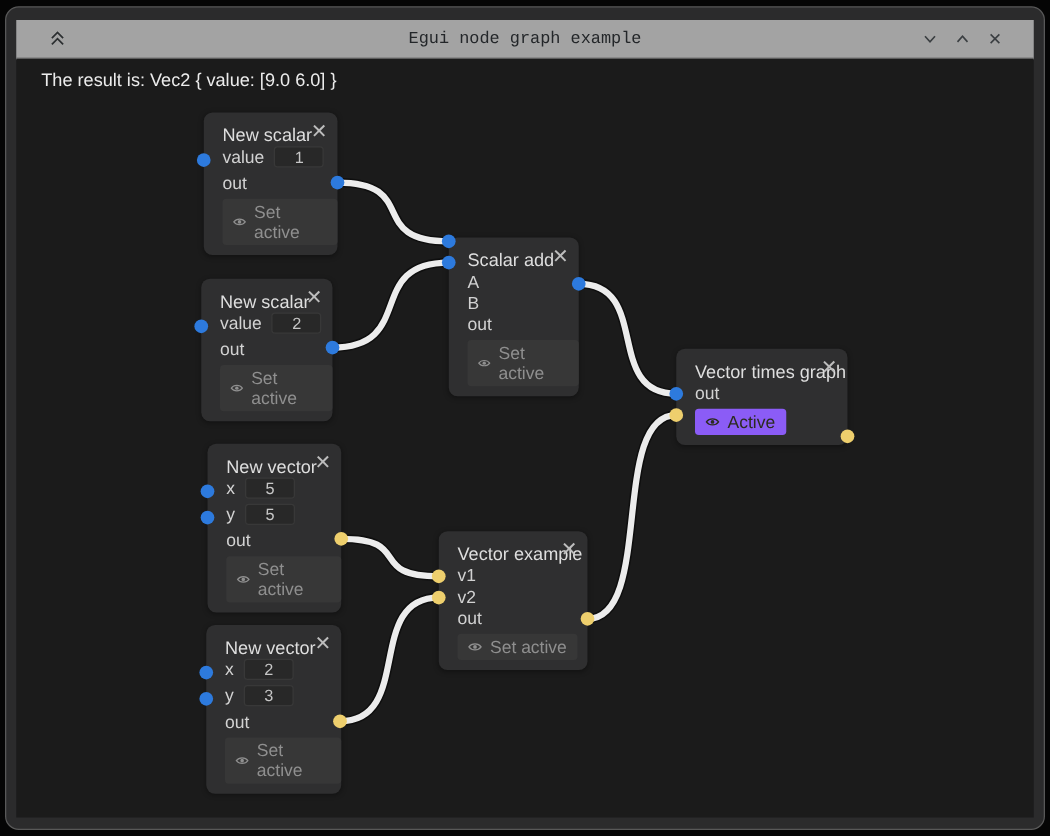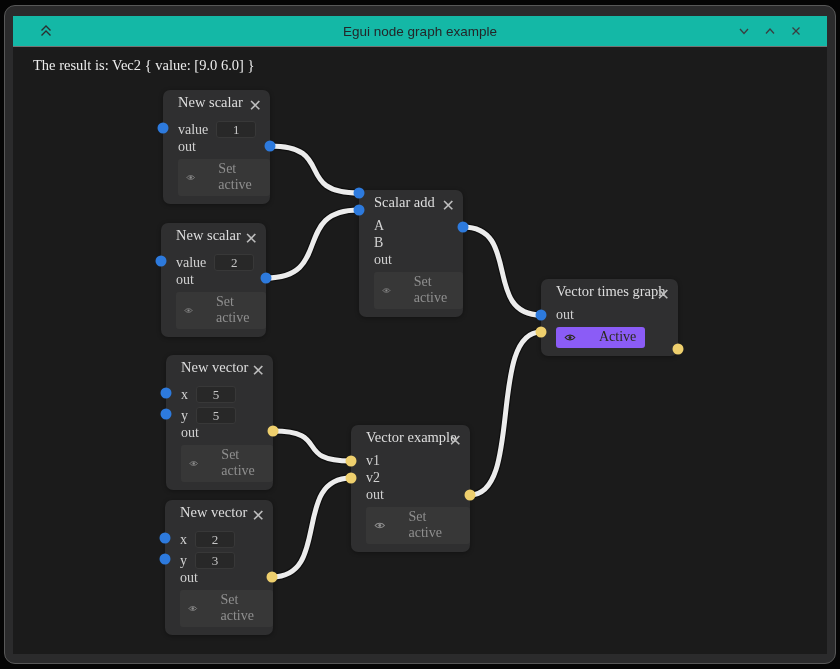--- a/index.html
+++ b/index.html
@@ -1,36 +1,36 @@
 <!DOCTYPE html>
 <html><head>
 <meta charset="utf-8">
 <style>
   html,body{margin:0;padding:0;background:#050505;width:840px;height:669px;overflow:hidden;
     font-family:"Liberation Sans","DejaVu Sans",sans-serif;-webkit-font-smoothing:antialiased;}
   .window{position:absolute;left:4px;top:5px;right:4px;bottom:5px;background:#2b2b2c;
     border:1px solid #585858;border-radius:11px;}
-  .titlebar{position:absolute;left:8px;right:8px;top:10px;height:30px;background:#14b8a6;
-    border-bottom:2px solid #737373;display:flex;align-items:center;}
+  .titlebar{position:absolute;left:8px;right:8px;top:10px;height:30px;background:#a3a3a3;
+    border-bottom:2px solid #737373;display:flex;align-items:center;font-family:Liberation Mono, monospace;}
   .titlebar .win-title{position:absolute;left:0;right:0;text-align:center;font-size:13.5px;color:#232629;}
   .tb-icon{position:absolute;top:0;height:30px;display:flex;align-items:center;justify-content:center;width:26px;cursor:pointer;}
   .tb-icon svg{display:block;}
   .canvas{position:absolute;left:8px;right:8px;top:41px;bottom:9px;background:#1b1b1b;}
   .result{position:absolute;left:33px;top:57px;font-size:14.5px;color:#ececec;}
-  .stage{position:absolute;left:0;top:0;width:840px;height:669px;font-family:Liberation Serif, serif;}
+  .stage{position:absolute;left:0;top:0;width:840px;height:669px;}
   .node{position:absolute;background:#2f2f30;border-radius:7px;padding:4px 0 8px 0;box-sizing:border-box;
     box-shadow:0 1px 4px rgba(0,0,0,0.35);}
-  .node-title{height:23px;display:flex;align-items:flex-start;padding:0 18px 0 15px;position:relative;}
+  .node-title{height:23px;display:flex;align-items:flex-end;padding:0 18px 0 15px;position:relative;}
   .node-title .t{font-size:14.5px;color:#dedede;white-space:nowrap;}
   .node-close{position:absolute;right:8px;top:1px;font-size:16px;color:#bdbdbd;cursor:pointer;line-height:22px;}
-  .row{height:17px;display:flex;align-items:flex-end;padding:0 12px 0 15px;font-size:14px;color:#d2d2d2;}
+  .row{height:17px;display:flex;align-items:flex-start;padding:0 12px 0 15px;font-size:14px;color:#d2d2d2;}
   .row.value{height:21px;}
   .valbox{margin-left:8px;min-width:40px;height:17px;display:inline-flex;align-items:center;justify-content:center;
     background:#282828;border:1px solid #383838;border-radius:3px;color:#c6c6c6;font-size:13px;box-sizing:border-box;cursor:ew-resize;}
-  .btn{display:inline-flex;align-items:center;gap:23px;margin:4px 0 0 15px;padding:2px 9px 3px 8px;
+  .btn{display:inline-flex;align-items:center;gap:6px;margin:4px 0 0 15px;padding:2px 9px 3px 8px;
     border-radius:3px;font-size:14px;cursor:pointer;}
   .btn.inactive{background:#373737;color:#8f8f8f;}
   .btn.active{background:#ffd117;color:#2b2b1e;}
   .btn svg{display:block;}
   svg.wires{position:absolute;left:0;top:0;pointer-events:none;}
 </style>
 </head>
 <body>
 
 <div class="window">

